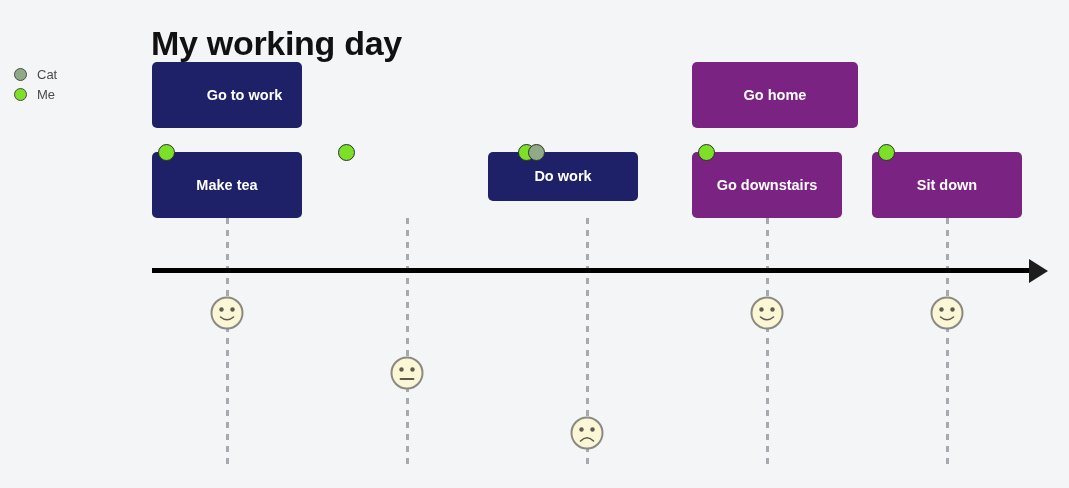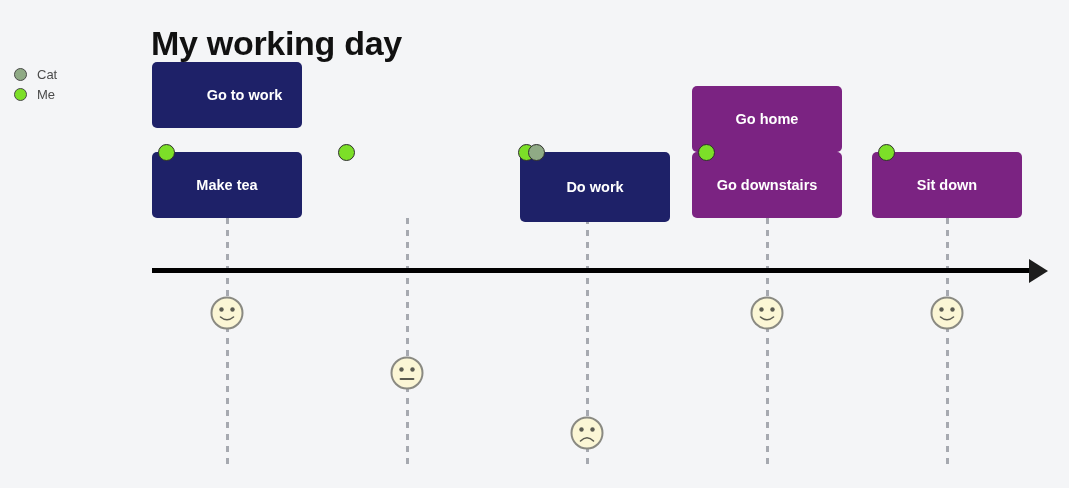--- a/index.html
+++ b/index.html
@@ -153,30 +153,30 @@
   <div class="connector" style="left:765.5px; top:218px; height:247px;"></div>
   <div class="connector" style="left:945.5px; top:218px; height:247px;"></div>
 
   <div id="axis-line"></div>
   <div id="axis-arrowhead"></div>
 
   <div class="activity-box navy" style="left:152px; top:62px; width:150px; height:66px;padding-left:35px;">
     <span class="activity-label">Go to work</span>
   </div>
 
-  <div class="activity-box purple" style="left:692px; top:62px; width:150px; height:66px;margin-top:24px;">
+  <div class="activity-box purple" style="left:692px; top:62px; width:166px; height:66px;">
     <span class="activity-label">Go home</span>
   </div>
 
   <div class="activity-box navy" style="left:152px; top:152px; width:150px; height:66px;">
     <span class="activity-label">Make tea</span>
   </div>
 
 
-  <div class="activity-box navy" style="left:520px; top:152px; width:150px; height:70px;">
+  <div class="activity-box navy" style="left:488px; top:152px; width:150px; height:49px;">
     <span class="activity-label">Do work</span>
   </div>
 
   <div class="activity-box purple" style="left:692px; top:152px; width:150px; height:66px;">
     <span class="activity-label">Go downstairs</span>
   </div>
 
   <div class="activity-box purple" style="left:872px; top:152px; width:150px; height:66px;">
     <span class="activity-label">Sit down</span>
   </div>

